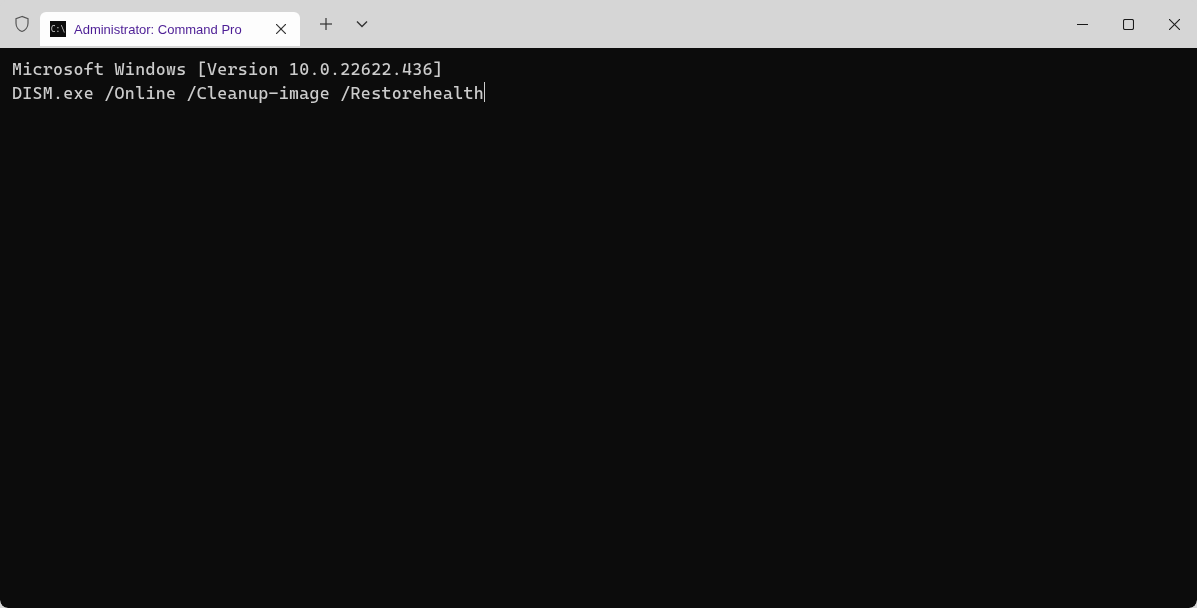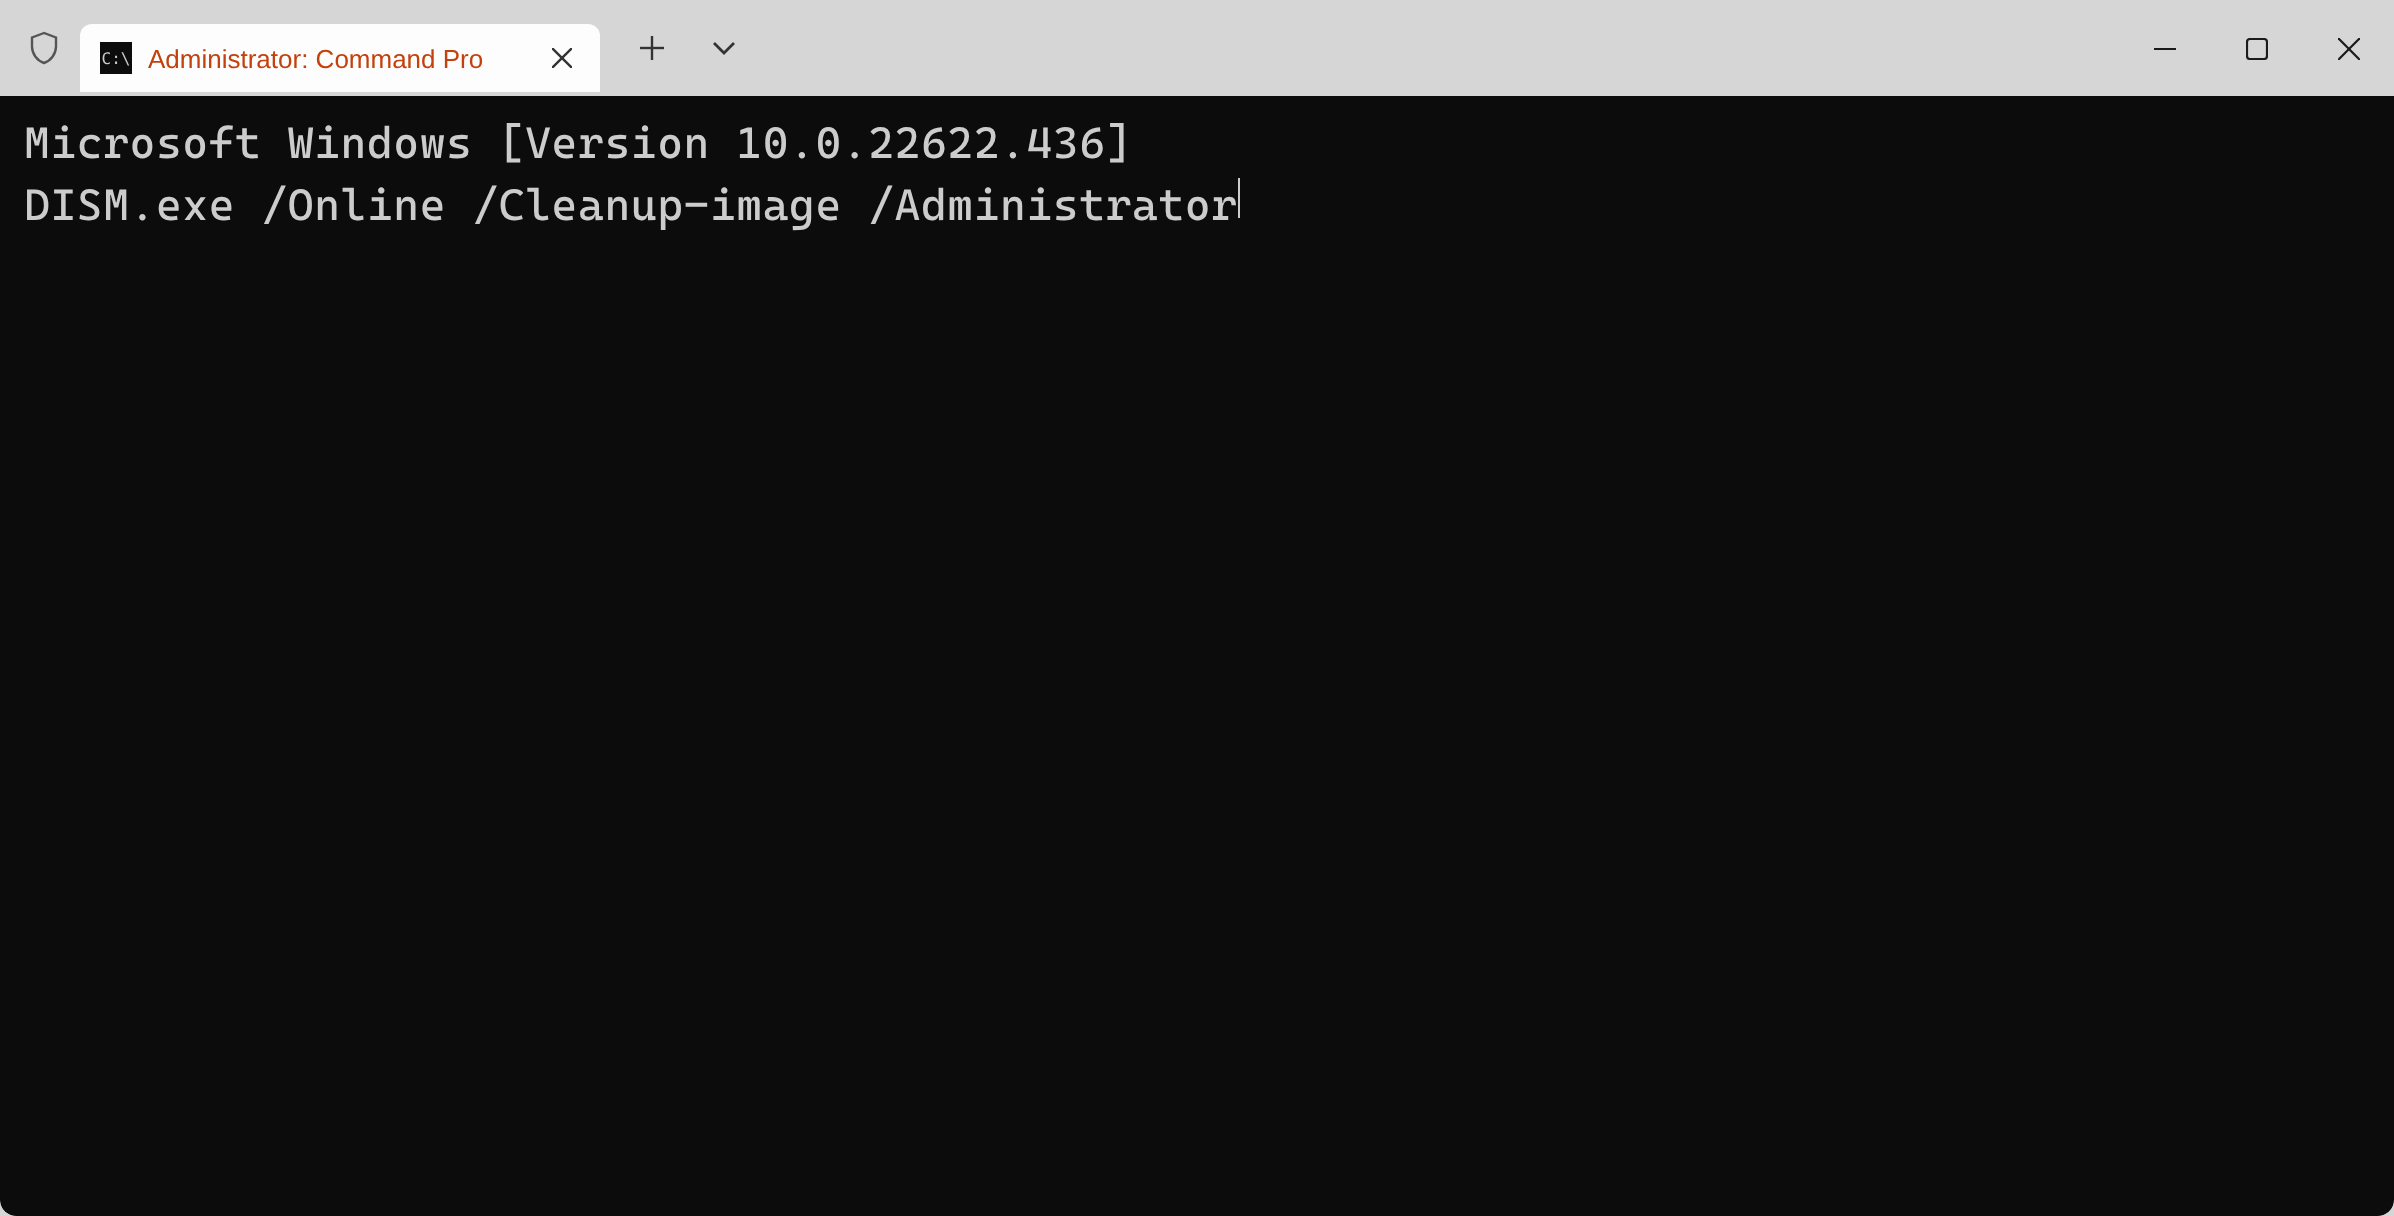--- a/index.html
+++ b/index.html
@@ -66,21 +66,21 @@
       display: flex;
       align-items: center;
       justify-content: center;
       font-size: 8px;
       color: #ccc;
       font-family: monospace;
     }
     
     .tab-title {
       font-size: 13px;
-      color: #c2410c;
+      color: #4c1d95;
       white-space: nowrap;
       overflow: hidden;
       text-overflow: ellipsis;
       flex: 1;
     }
     
     .tab-close {
       width: 18px;
       height: 18px;
       display: flex;
@@ -121,21 +121,21 @@
       align-items: center;
       justify-content: center;
       cursor: pointer;
     }
     
     .terminal {
       flex: 1;
       background: #0c0c0c;
       padding: 10px 12px;
       font-family: "Cascadia Mono", "Consolas", monospace;
-      font-size: 22px;
+      font-size: 17px;
       color: #cccccc;
       line-height: 1.4;
       overflow: hidden;
       letter-spacing: 0.3px;
     }
     
     .terminal-line {
       white-space: pre;
     }
     
@@ -212,16 +212,16 @@
           <line x1="11" y1="0" x2="0" y2="11"></line>
         </svg>
       </div>
     </div>
 
   </div>
 
   <div class="terminal">
     <div class="terminal-line">Microsoft Windows [Version 10.0.22622.436]</div>
     <div class="terminal-line"></div>
-    <div class="prompt-line"><span>DISM.exe /Online /Cleanup-image /Administrator</span><span class="cursor"></span></div>
+    <div class="prompt-line"><span>DISM.exe /Online /Cleanup-image /Restorehealth</span><span class="cursor"></span></div>
   </div>
 
 </div>
 
 </body></html>

